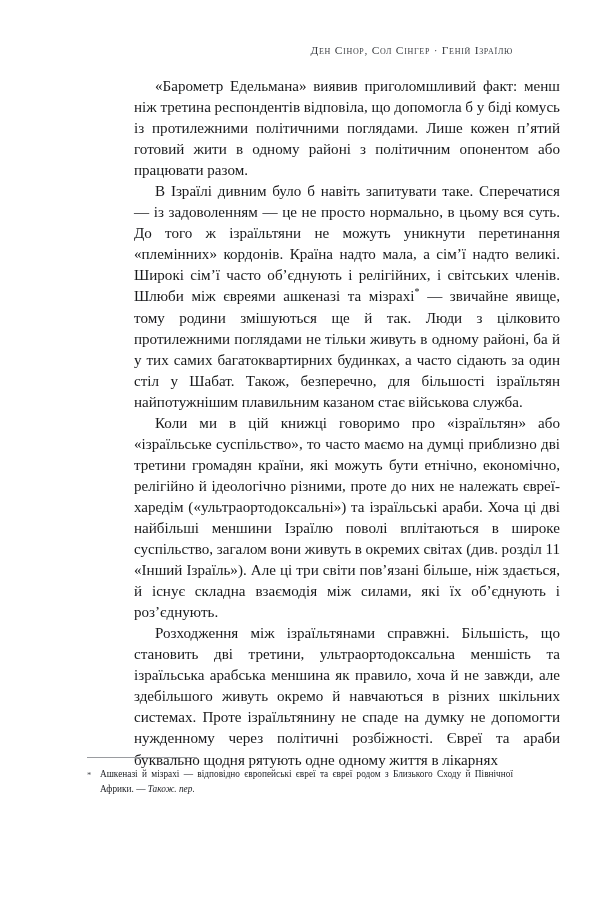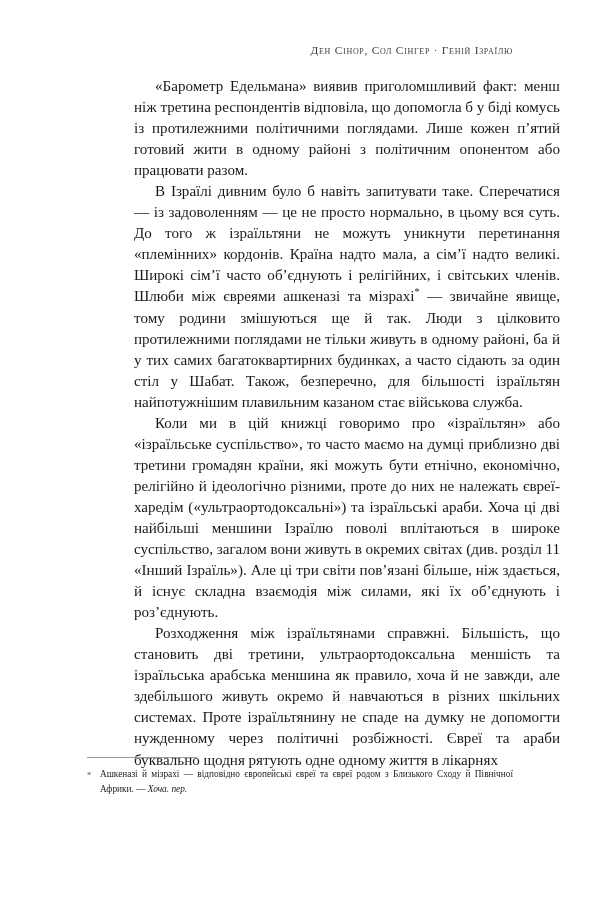--- a/index.html
+++ b/index.html
@@ -127,17 +127,17 @@
     <p class="para"><span>В Ізраїлі дивним було б навіть запитувати таке. Сперечатися — із задоволенням — це не просто нормально, в цьому вся суть. До того ж ізраїльтяни не можуть уникнути перетинання «племінних» кордонів. Країна надто мала, а сім’ї надто великі. Широкі сім’ї часто об’єднують і релігійних, і світських членів. Шлюби між євреями ашкеназі та мізрахі</span><sup class="fn-ref">*</sup><span> — звичайне явище, тому родини змішуються ще й так. Люди з цілковито протилежними поглядами не тільки живуть в одному районі, ба й у тих самих багатоквартирних будинках, а часто сідають за один стіл у Шабат. Також, безперечно, для більшості ізраїльтян найпотужнішим плавильним казаном стає військова служба.</span></p>
 
     <p class="para"><span>Коли ми в цій книжці говоримо про «ізраїльтян» або «ізраїльське суспільство», то часто маємо на думці приблизно дві третини громадян країни, які можуть бути етнічно, економічно, релігійно й ідеологічно різними, проте до них не належать євреї-харедім («ультраортодоксальні») та ізраїльські араби. Хоча ці дві найбільші меншини Ізраїлю поволі вплітаються в широке суспільство, загалом вони живуть в окремих світах (див. розділ 11 «Інший Ізраїль»). Але ці три світи пов’язані більше, ніж здається, й існує складна взаємодія між силами, які їх об’єднують і роз’єднують.</span></p>
 
     <p class="para"><span>Розходження між ізраїльтянами справжні. Більшість, що становить дві третини, ультраортодоксальна меншість та ізраїльська арабська меншина як правило, хоча й не завжди, але здебільшого живуть окремо й навчаються в різних шкільних системах. Проте ізраїльтянину не спаде на думку не допомогти нужденному через політичні розбіжності. Євреї та араби буквально щодня рятують одне одному життя в лікарнях</span></p>
 
   </div>
 
   <div class="footnote-wrap">
     <div class="footnote-rule"></div>
-    <p class="footnote"><span class="fn-marker">*</span><span>Ашкеназі й мізрахі — відповідно європейські євреї та євреї родом з Близького Сходу й Північної Африки. — </span><span class="ital">Хоча. пер.</span></p>
+    <p class="footnote"><span class="fn-marker">*</span><span>Ашкеназі й мізрахі — відповідно європейські євреї та євреї родом з Близького Сходу й Північної Африки. — </span><span class="ital">Також. пер.</span></p>
   </div>
 
 
 </div>
 
 </body></html>

